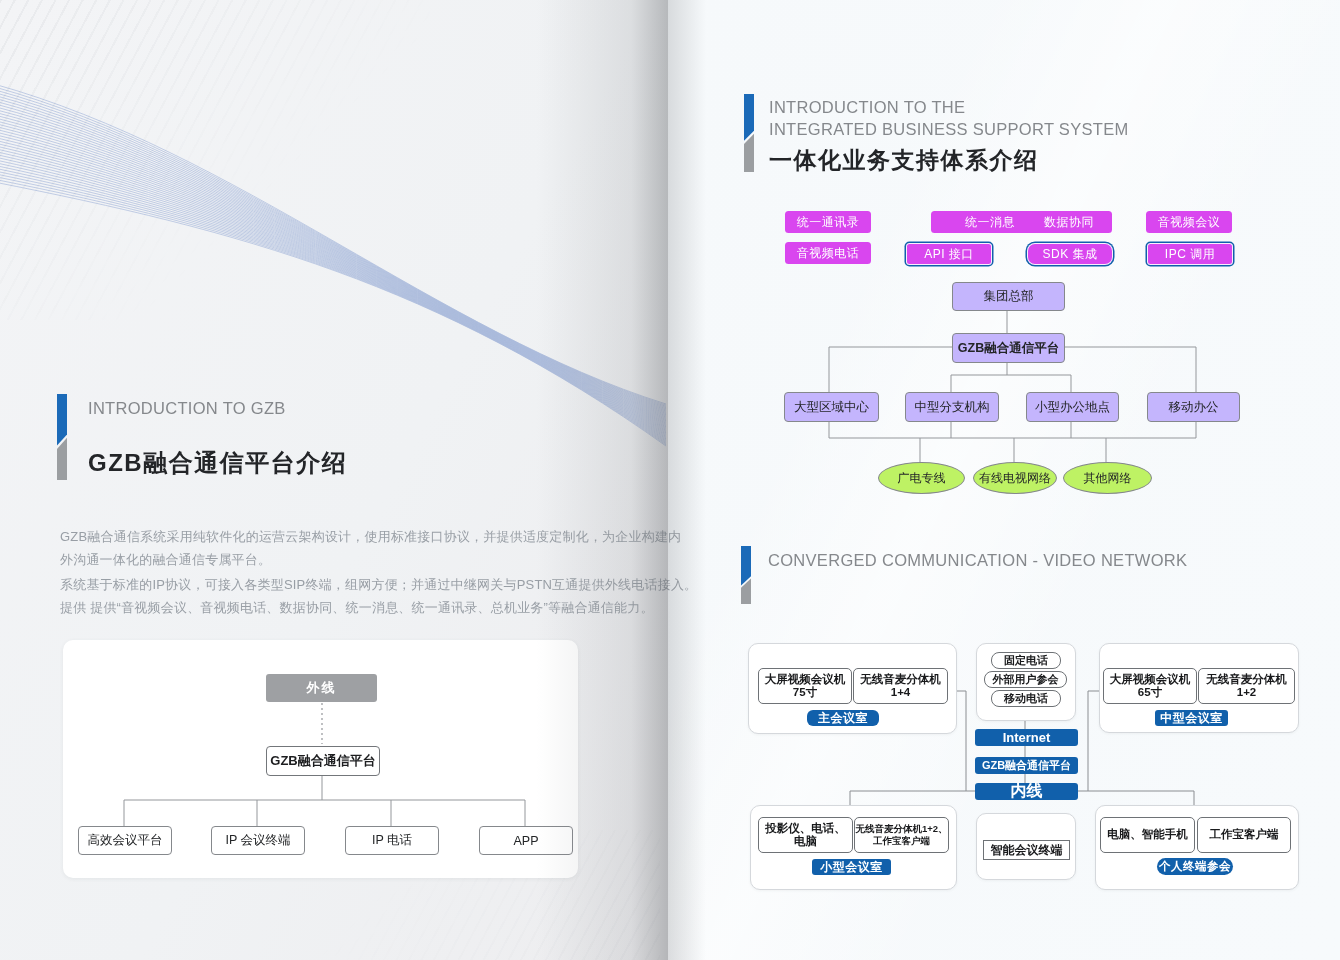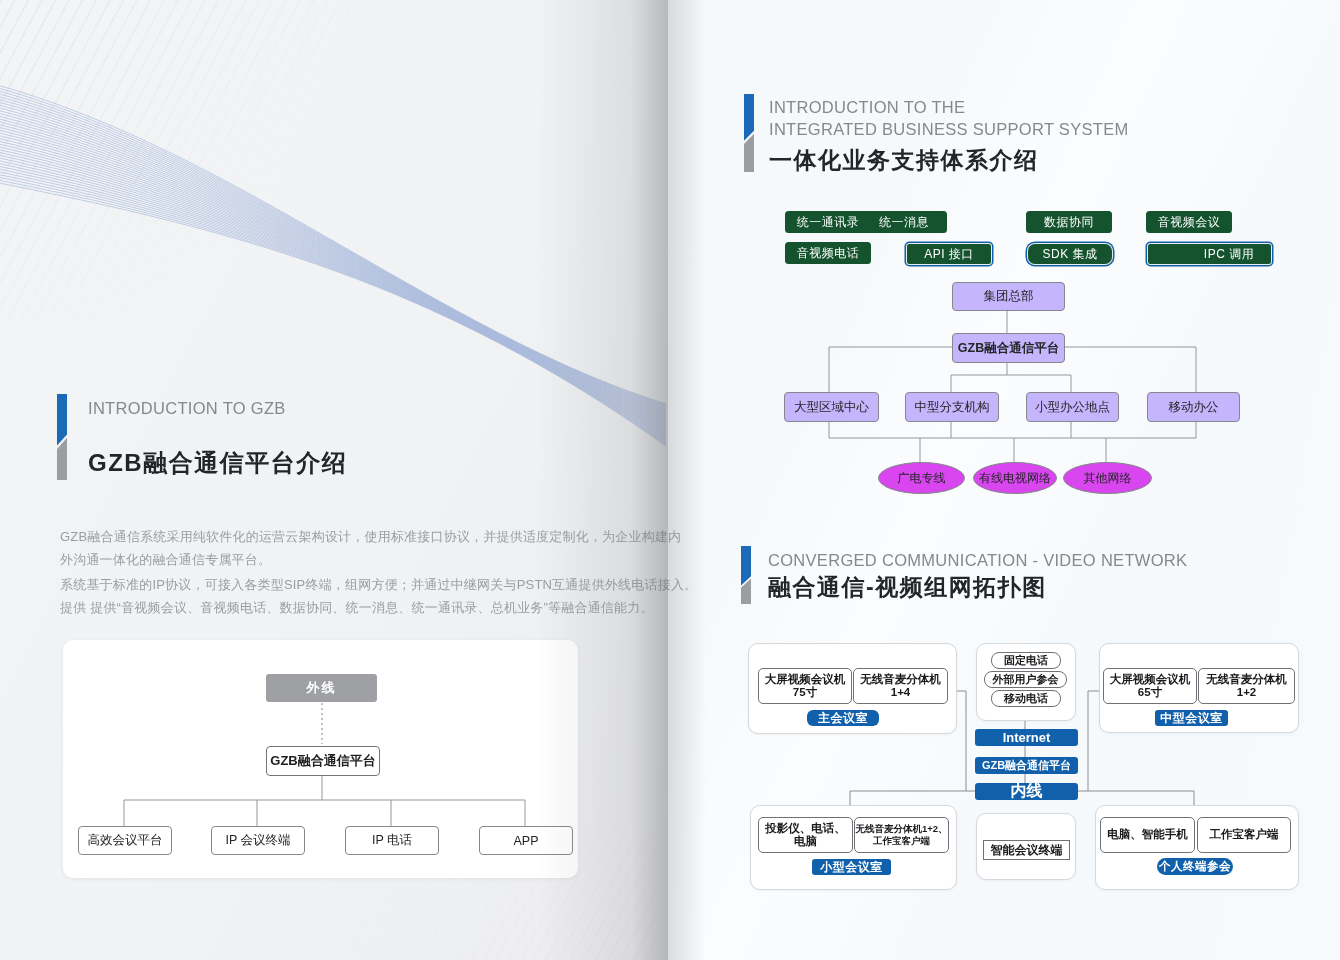--- a/index.html
+++ b/index.html
@@ -39,29 +39,29 @@
   .card{position:absolute;left:63px;top:640px;width:515px;height:238px;background:#fff;
     border-radius:10px;box-shadow:0 1px 4px rgba(40,50,60,.07);}
   .gbox{position:absolute;background:#9ea0a3;color:#fff;border-radius:3px;font-size:13px;font-weight:600;
     display:flex;align-items:center;justify-content:center;letter-spacing:2px;}
   .wbox{position:absolute;background:#fff;border:1px solid #73767a;border-radius:4px;color:#1d1e20;
     display:flex;align-items:center;justify-content:center;font-size:13px;font-weight:600;}
   .leaf{position:absolute;background:#fff;border:1px solid #85888c;border-radius:4px;color:#232527;
     display:flex;align-items:center;justify-content:center;font-size:12.5px;}
 
   
-  .tag{position:absolute;width:86px;height:22px;background:#14532d;border-radius:3.5px;color:#fff;
+  .tag{position:absolute;width:86px;height:22px;background:#d946ef;border-radius:3.5px;color:#fff;
     font-size:12px;display:flex;align-items:center;justify-content:center;letter-spacing:.5px;}
   .tag.outline{border:1px solid rgba(255,255,255,.9);box-shadow:0 0 0 1.5px #1160ab;width:84px;height:20px;}
 
   
   .ob{position:absolute;background:#c4b5fd;border:1px solid #85888c;border-radius:4px;color:#232527;
     display:flex;align-items:center;justify-content:center;font-size:12.5px;}
   .ob.strong{font-weight:600;}
-  .oe{position:absolute;background:#d946ef;border:1px solid #85888c;border-radius:50%;color:#232527;
+  .oe{position:absolute;background:#bef264;border:1px solid #85888c;border-radius:50%;color:#232527;
     display:flex;align-items:center;justify-content:center;font-size:12px;}
 
   
   .cont{position:absolute;background:#fff;border:1px solid #d5d8dc;border-radius:10px;
     box-shadow:0 1px 3px rgba(40,50,60,.05);}
   .dev{position:absolute;background:#fff;border:1.2px solid #6e7276;border-radius:5px;
     display:flex;flex-direction:column;align-items:center;justify-content:center;
     font-size:11.5px;font-weight:700;color:#191a1c;line-height:13.5px;text-align:center;}
   .dev.sm{font-size:9.5px;line-height:12px;}
   .pill{position:absolute;background:#fff;border:1.2px solid #6e7276;border-radius:8px;
@@ -159,44 +159,43 @@
 
   <div class="hbar" style="left:744px;top:94px;height:78px;">
     <div class="b"></div>
     <div class="g"></div>
   </div>
   <div class="en" style="left:769px;top:96px;">INTRODUCTION TO THE</div>
   <div class="en" style="left:769px;top:118px;">INTEGRATED BUSINESS SUPPORT SYSTEM</div>
   <div class="zh" style="left:769px;top:145px;font-size:23px;">一体化业务支持体系介绍</div>
 
   <div class="tag" style="left:785px;top:211px;">统一通讯录</div>
-  <div class="tag" style="left:861px;top:211px;">统一消息</div>
+  <div class="tag" style="left:931px;top:211px;padding-left:16px;">统一消息</div>
   <div class="tag" style="left:1026px;top:211px;">数据协同</div>
   <div class="tag" style="left:1146px;top:211px;">音视频会议</div>
   <div class="tag" style="left:785px;top:242px;">音视频电话</div>
   <div class="tag outline" style="left:906px;top:243px;">API 接口</div>
   <div class="tag outline" style="left:1027px;top:243px;border-radius:8px;">SDK 集成</div>
-  <div class="tag outline" style="left:1147px;top:243px;padding-left:39px;">IPC 调用</div>
+  <div class="tag outline" style="left:1147px;top:243px;">IPC 调用</div>
 
   <div class="ob" style="left:952px;top:282px;width:111px;height:27px;">集团总部</div>
   <div class="ob strong" style="left:952px;top:333px;width:111px;height:28px;">GZB融合通信平台</div>
   <div class="ob" style="left:784px;top:392px;width:93px;height:28px;">大型区域中心</div>
   <div class="ob" style="left:905px;top:392px;width:92px;height:28px;">中型分支机构</div>
   <div class="ob" style="left:1026px;top:392px;width:91px;height:28px;">小型办公地点</div>
   <div class="ob" style="left:1147px;top:392px;width:91px;height:28px;">移动办公</div>
   <div class="oe" style="left:878px;top:462px;width:85px;height:30px;">广电专线</div>
   <div class="oe" style="left:973px;top:462px;width:82px;height:30px;">有线电视网络</div>
   <div class="oe" style="left:1063px;top:462px;width:87px;height:30px;">其他网络</div>
 
   <div class="hbar" style="left:741px;top:546px;height:58px;">
     <div class="b" style="clip-path:polygon(0 0,100% 0,100% 52%,0 68%);"></div>
     <div class="g" style="clip-path:polygon(0 72%,100% 56%,100% 100%,0 100%);"></div>
   </div>
   <div class="en" style="left:768px;top:549px;">CONVERGED COMMUNICATION - VIDEO NETWORK</div>
-  <div class="zh" style="left:768px;top:572px;font-size:23px;">融合通信-视频组网拓扑图</div>
 
   <div class="cont" style="left:748px;top:643px;width:207px;height:89px;"></div>
   <div class="cont" style="left:976px;top:643px;width:98px;height:76px;"></div>
   <div class="cont" style="left:1099px;top:643px;width:198px;height:88px;"></div>
   <div class="cont" style="left:750px;top:805px;width:205px;height:83px;"></div>
   <div class="cont" style="left:976px;top:813px;width:98px;height:65px;"></div>
   <div class="cont" style="left:1095px;top:805px;width:202px;height:83px;"></div>
 
   <div class="dev" style="left:758px;top:668px;width:92px;height:34px;">
     <span>大屏视频会议机</span>

